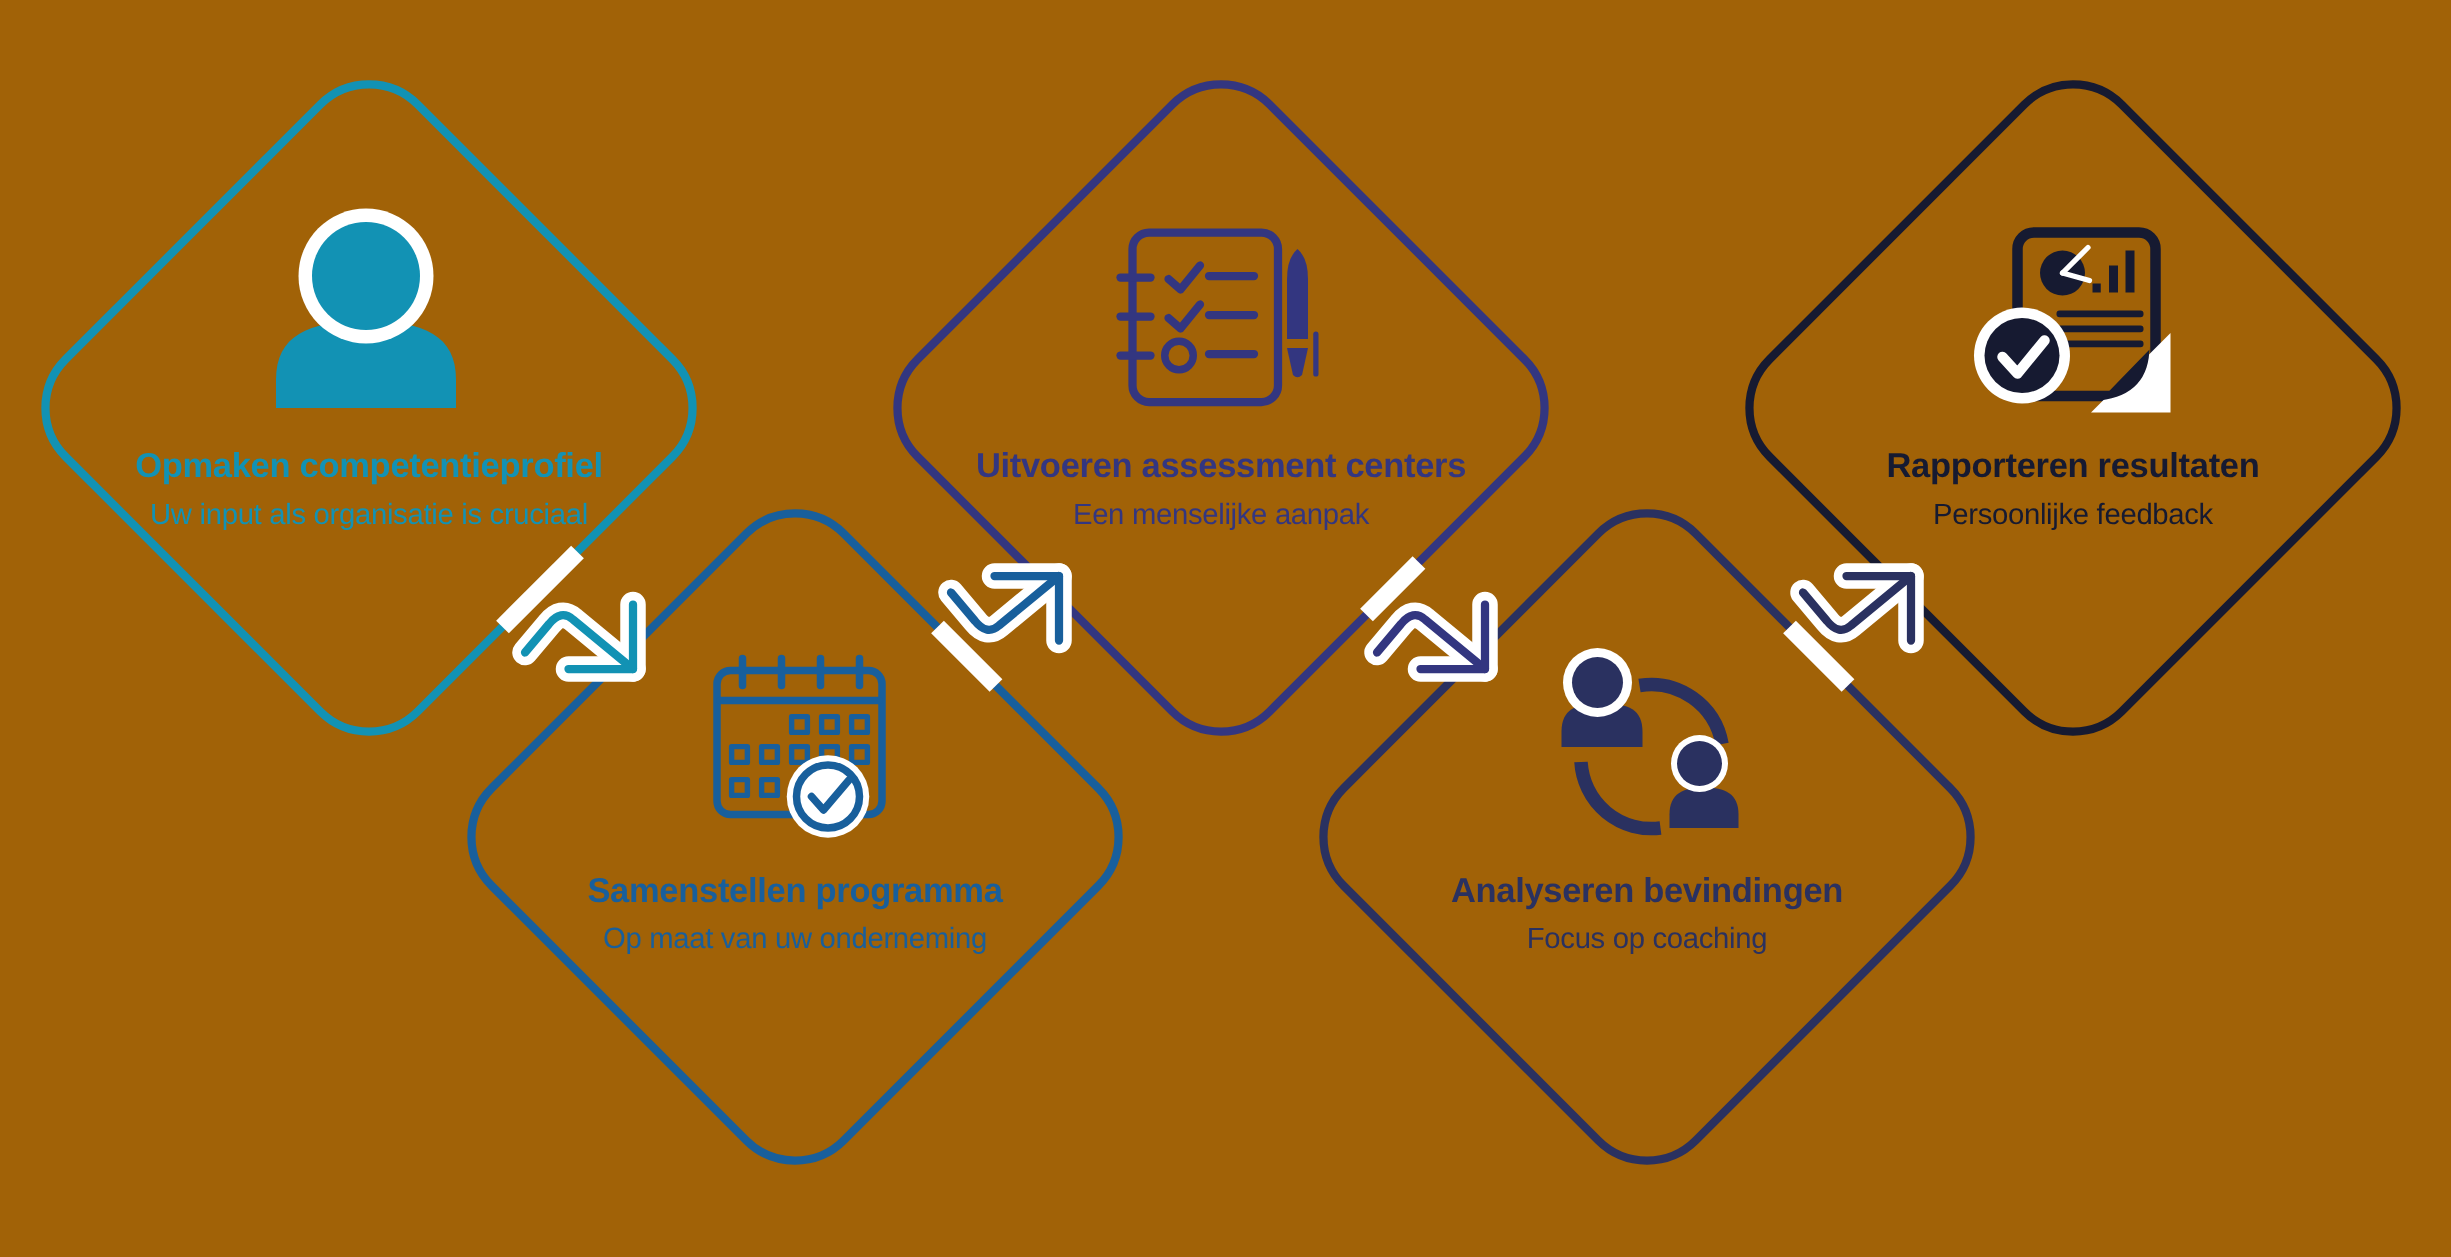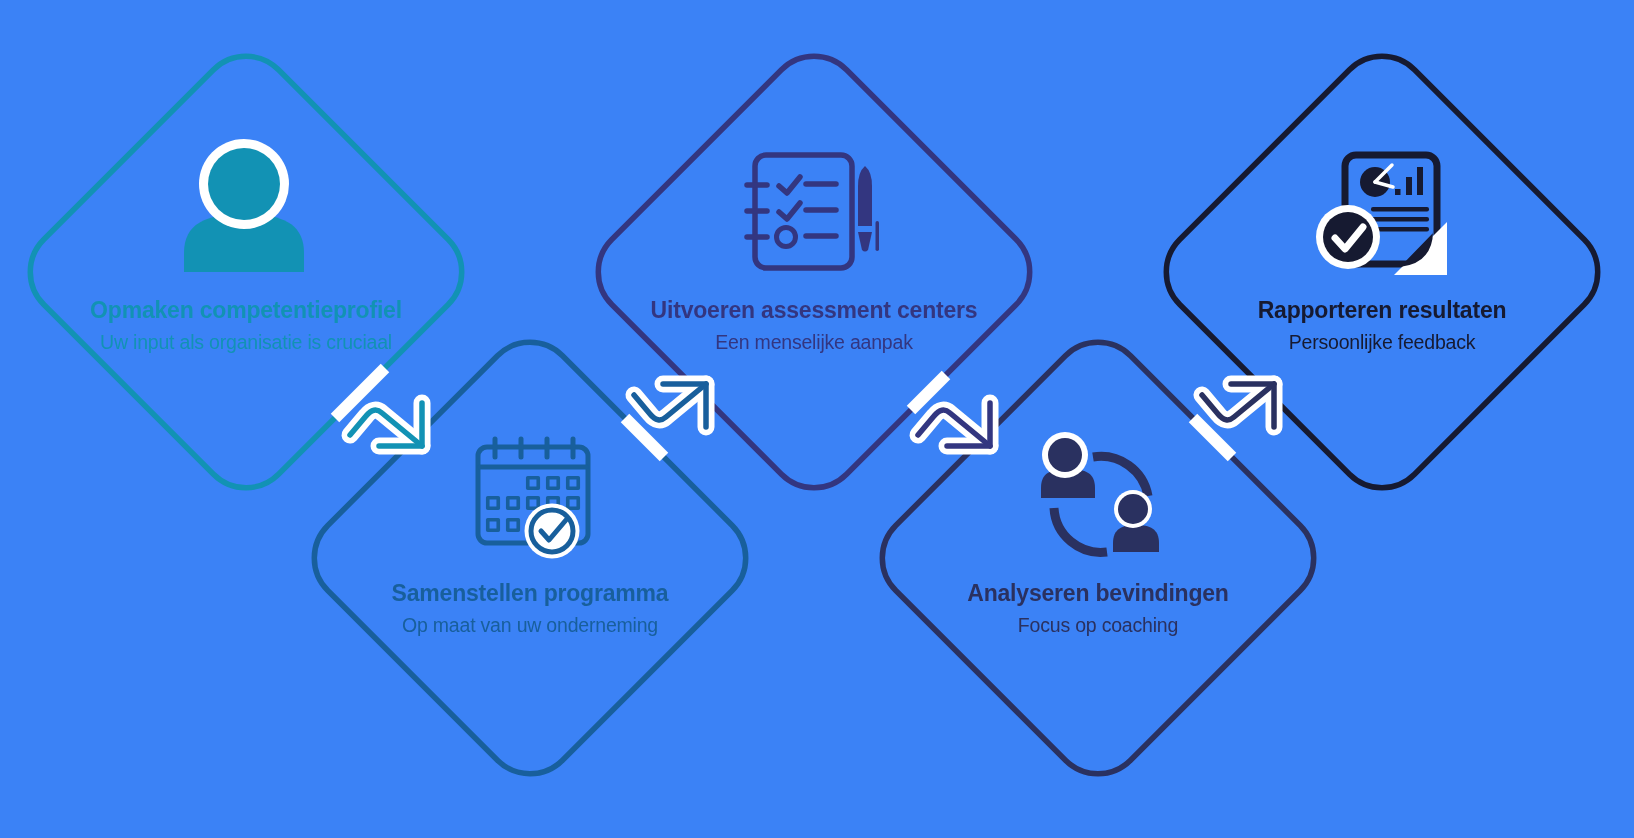--- a/index.html
+++ b/index.html
@@ -1,20 +1,20 @@
 <!DOCTYPE html>
 <html><head>
 <meta charset="utf-8">
 <style>
   html, body { margin: 0; padding: 0; background: #ffffff; }
   .canvas {
     position: relative;
     width: 1634px;
     height: 838px;
-    background: #3b82f6;
+    background: #a16207;
     overflow: hidden;
     font-family: "Liberation Sans", "DejaVu Sans", sans-serif;
   }
   svg text.step-title {
     font-family: "Liberation Sans", "DejaVu Sans", sans-serif;
     font-size: 23px;
     font-weight: 700;
     letter-spacing: -0.2px;
   }
   svg text.step-subtitle {

